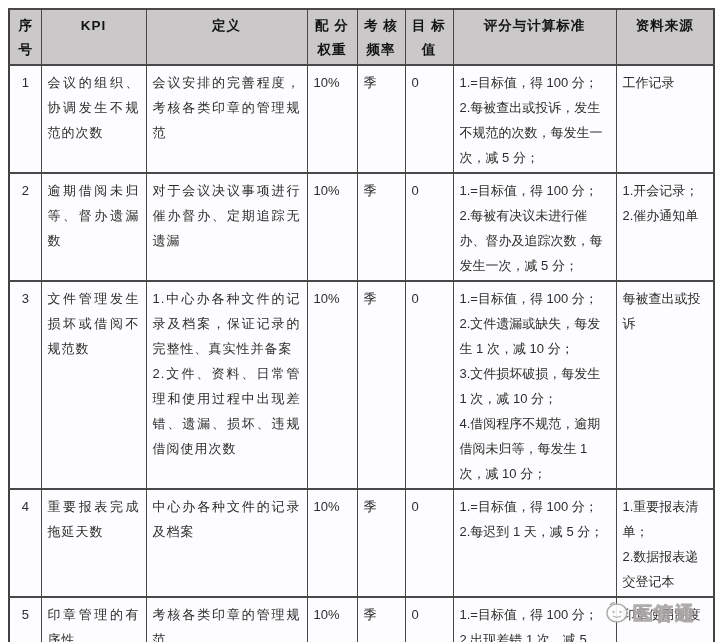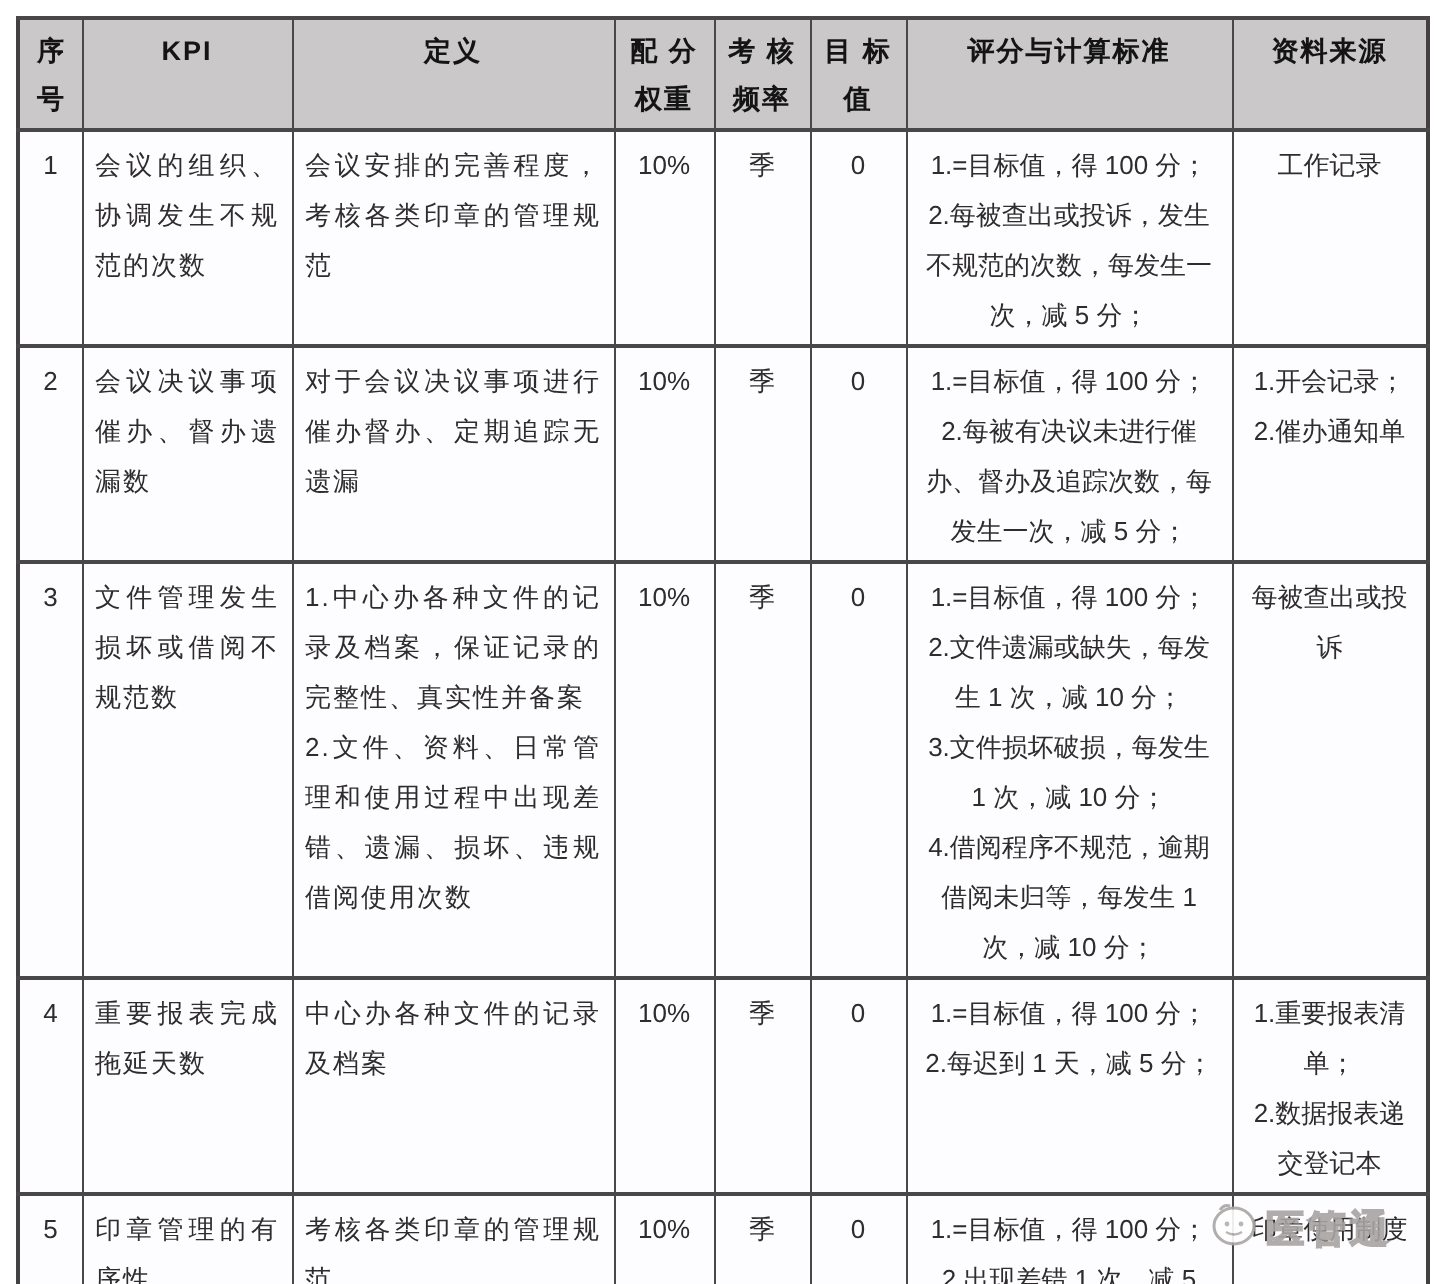--- a/index.html
+++ b/index.html
@@ -42,21 +42,21 @@
     font-size:13.5px;
     font-weight:bold;
     text-align:center;
     line-height:24px;
     letter-spacing:1px;
   }
   .kpi-table td{
     color:#2e2c2d;
     font-size:13px;
     line-height:25px;
-    text-align:center;
+    text-align:left;
   }
   .kpi-table th.center,.kpi-table td.center{text-align:center;letter-spacing:0;}
   td.cell-kpi,td.cell-def{
     text-align:justify;
     text-justify:inter-character;
     letter-spacing:1px;
     margin-top:24px;
   }
   tr.hdr{height:49px;}
   tr.r1{height:106px;}
@@ -118,21 +118,21 @@
       <td>10%</td>
       <td>季</td>
       <td>0</td>
       <td>1.=目标值，得 100 分；
 2.每被查出或投诉，发生不规范的次数，每发生一次，减 5 分；</td>
       <td>工作记录</td>
     </tr>
 
     <tr class="r2">
       <td class="center">2</td>
-      <td class="cell-kpi">会议决议事项催办、督办遗漏数</td>
+      <td class="cell-kpi">逾期借阅未归等、督办遗漏数</td>
       <td class="cell-def">对于会议决议事项进行催办督办、定期追踪无遗漏</td>
       <td>10%</td>
       <td>季</td>
       <td>0</td>
       <td>1.=目标值，得 100 分；
 2.每被有决议未进行催办、督办及追踪次数，每发生一次，减 5 分；</td>
       <td>1.开会记录；
 2.催办通知单</td>
     </tr>
 

